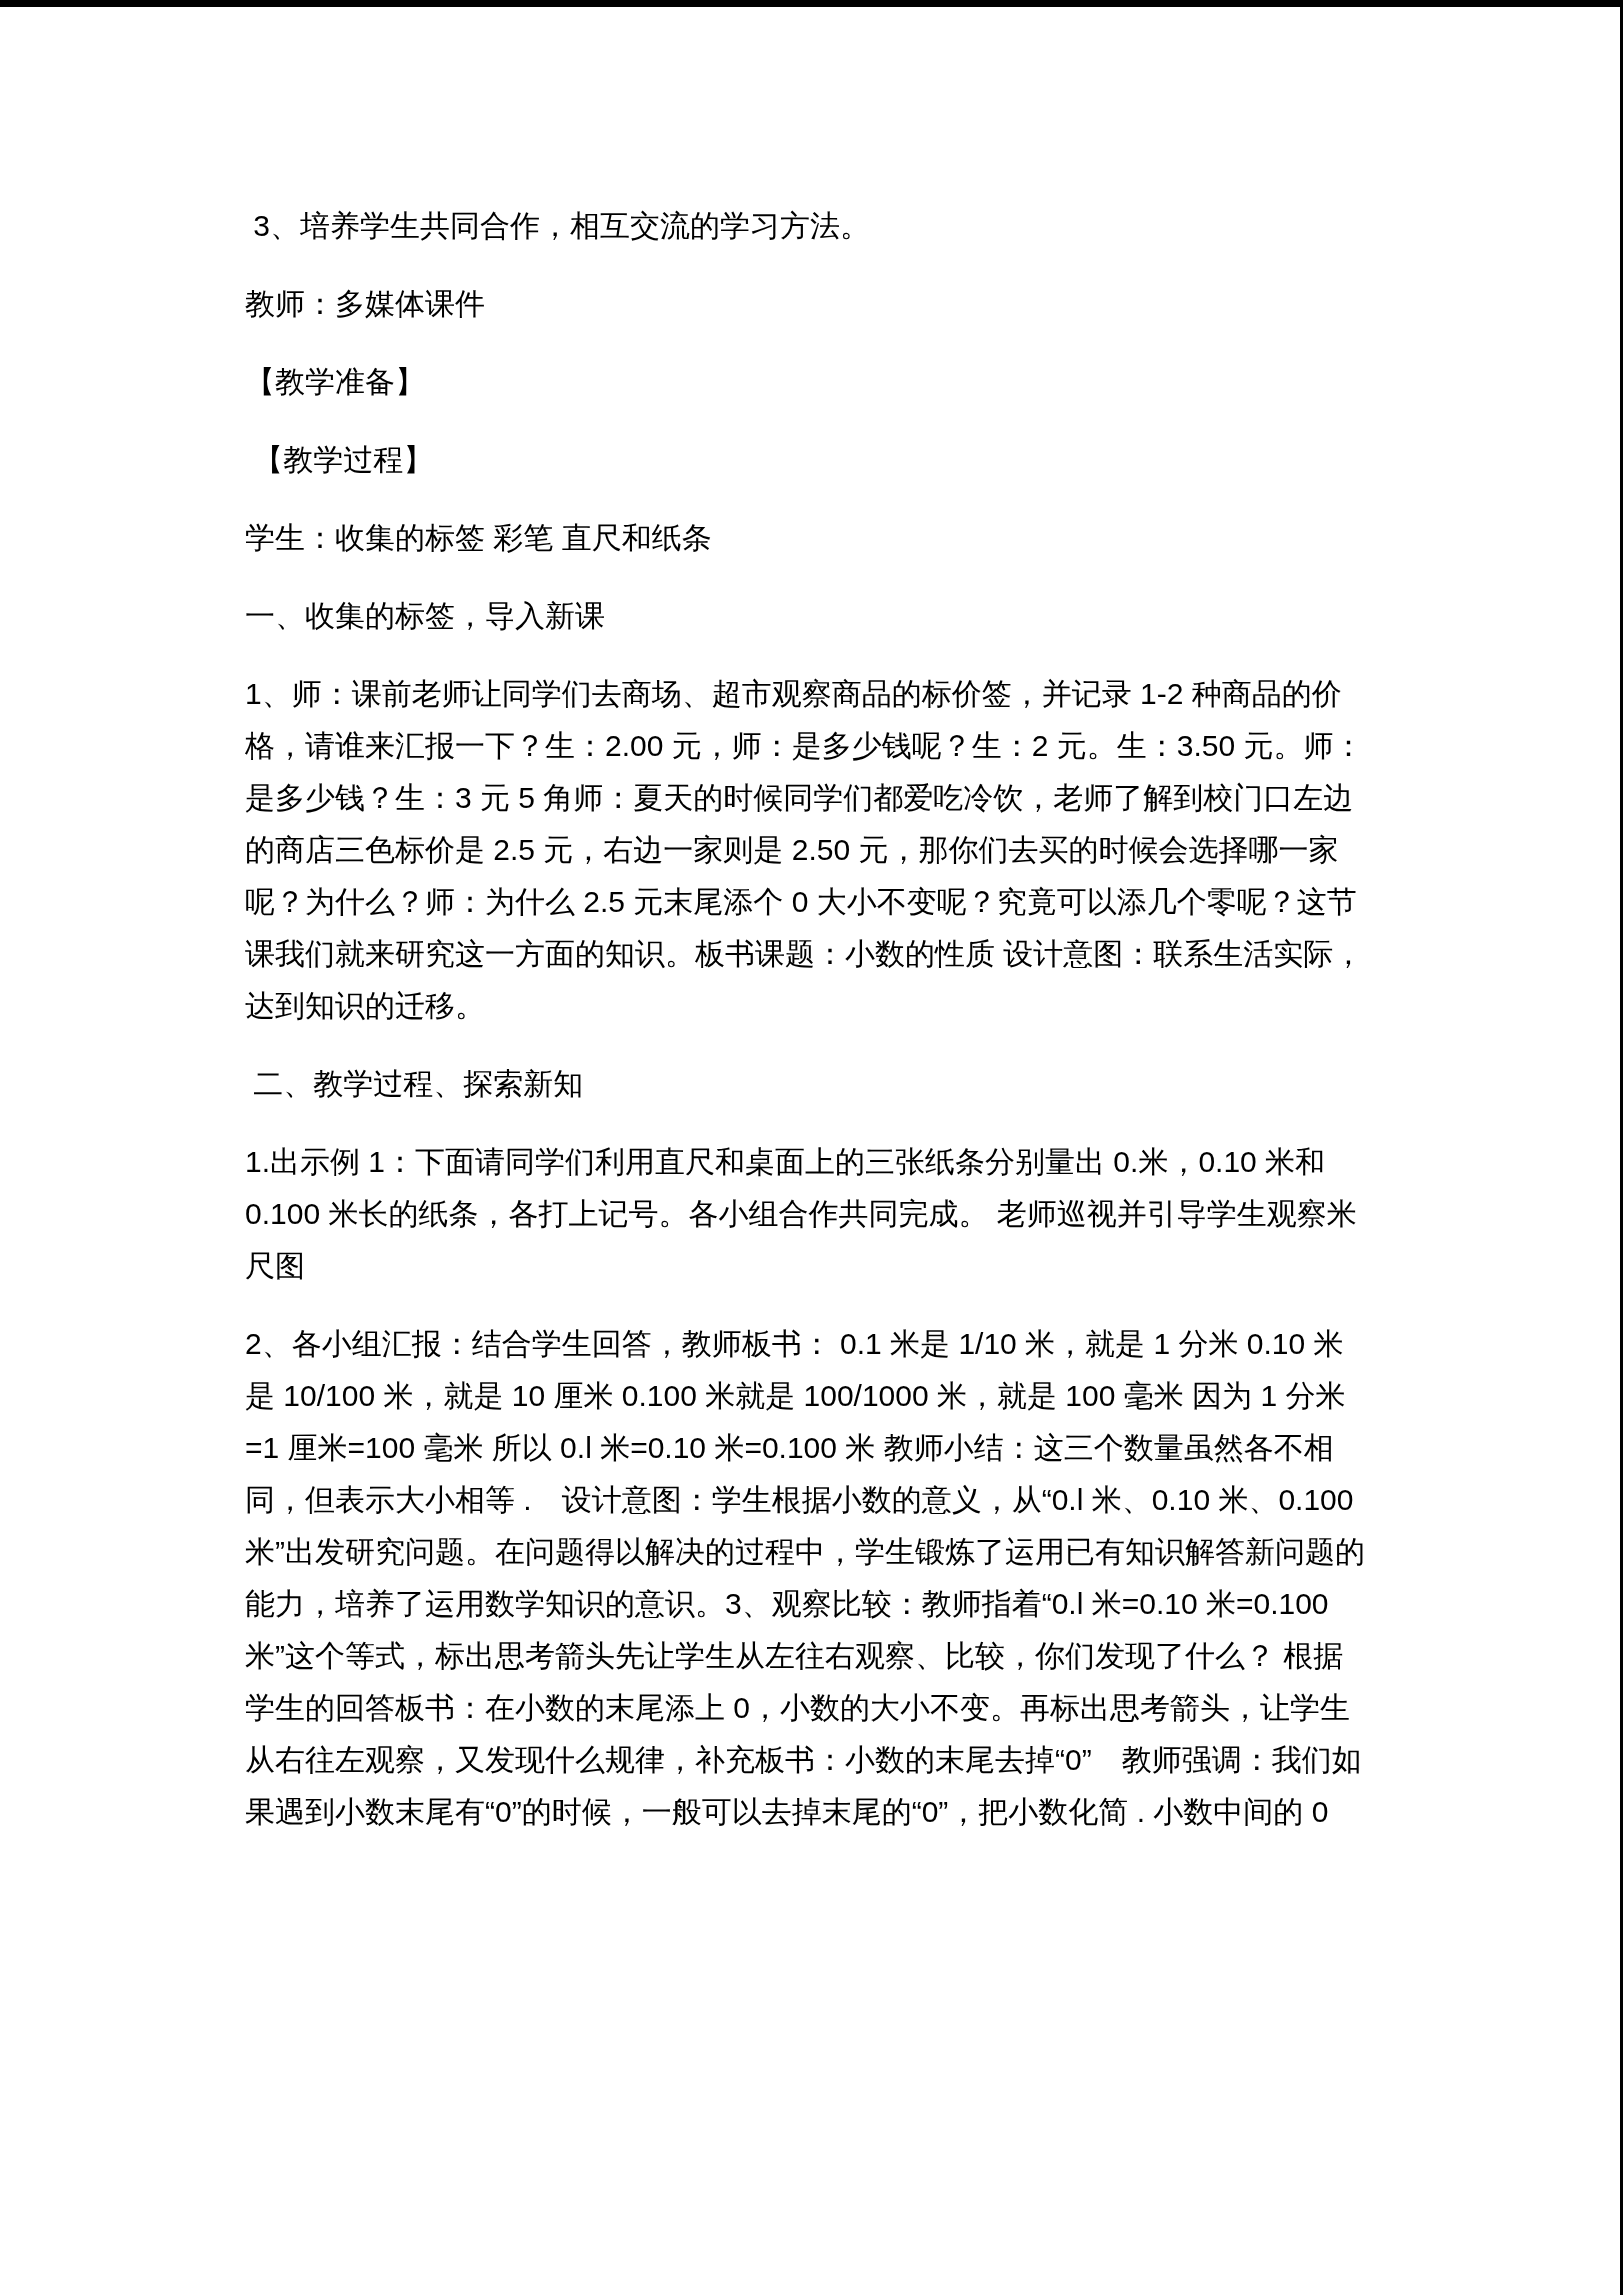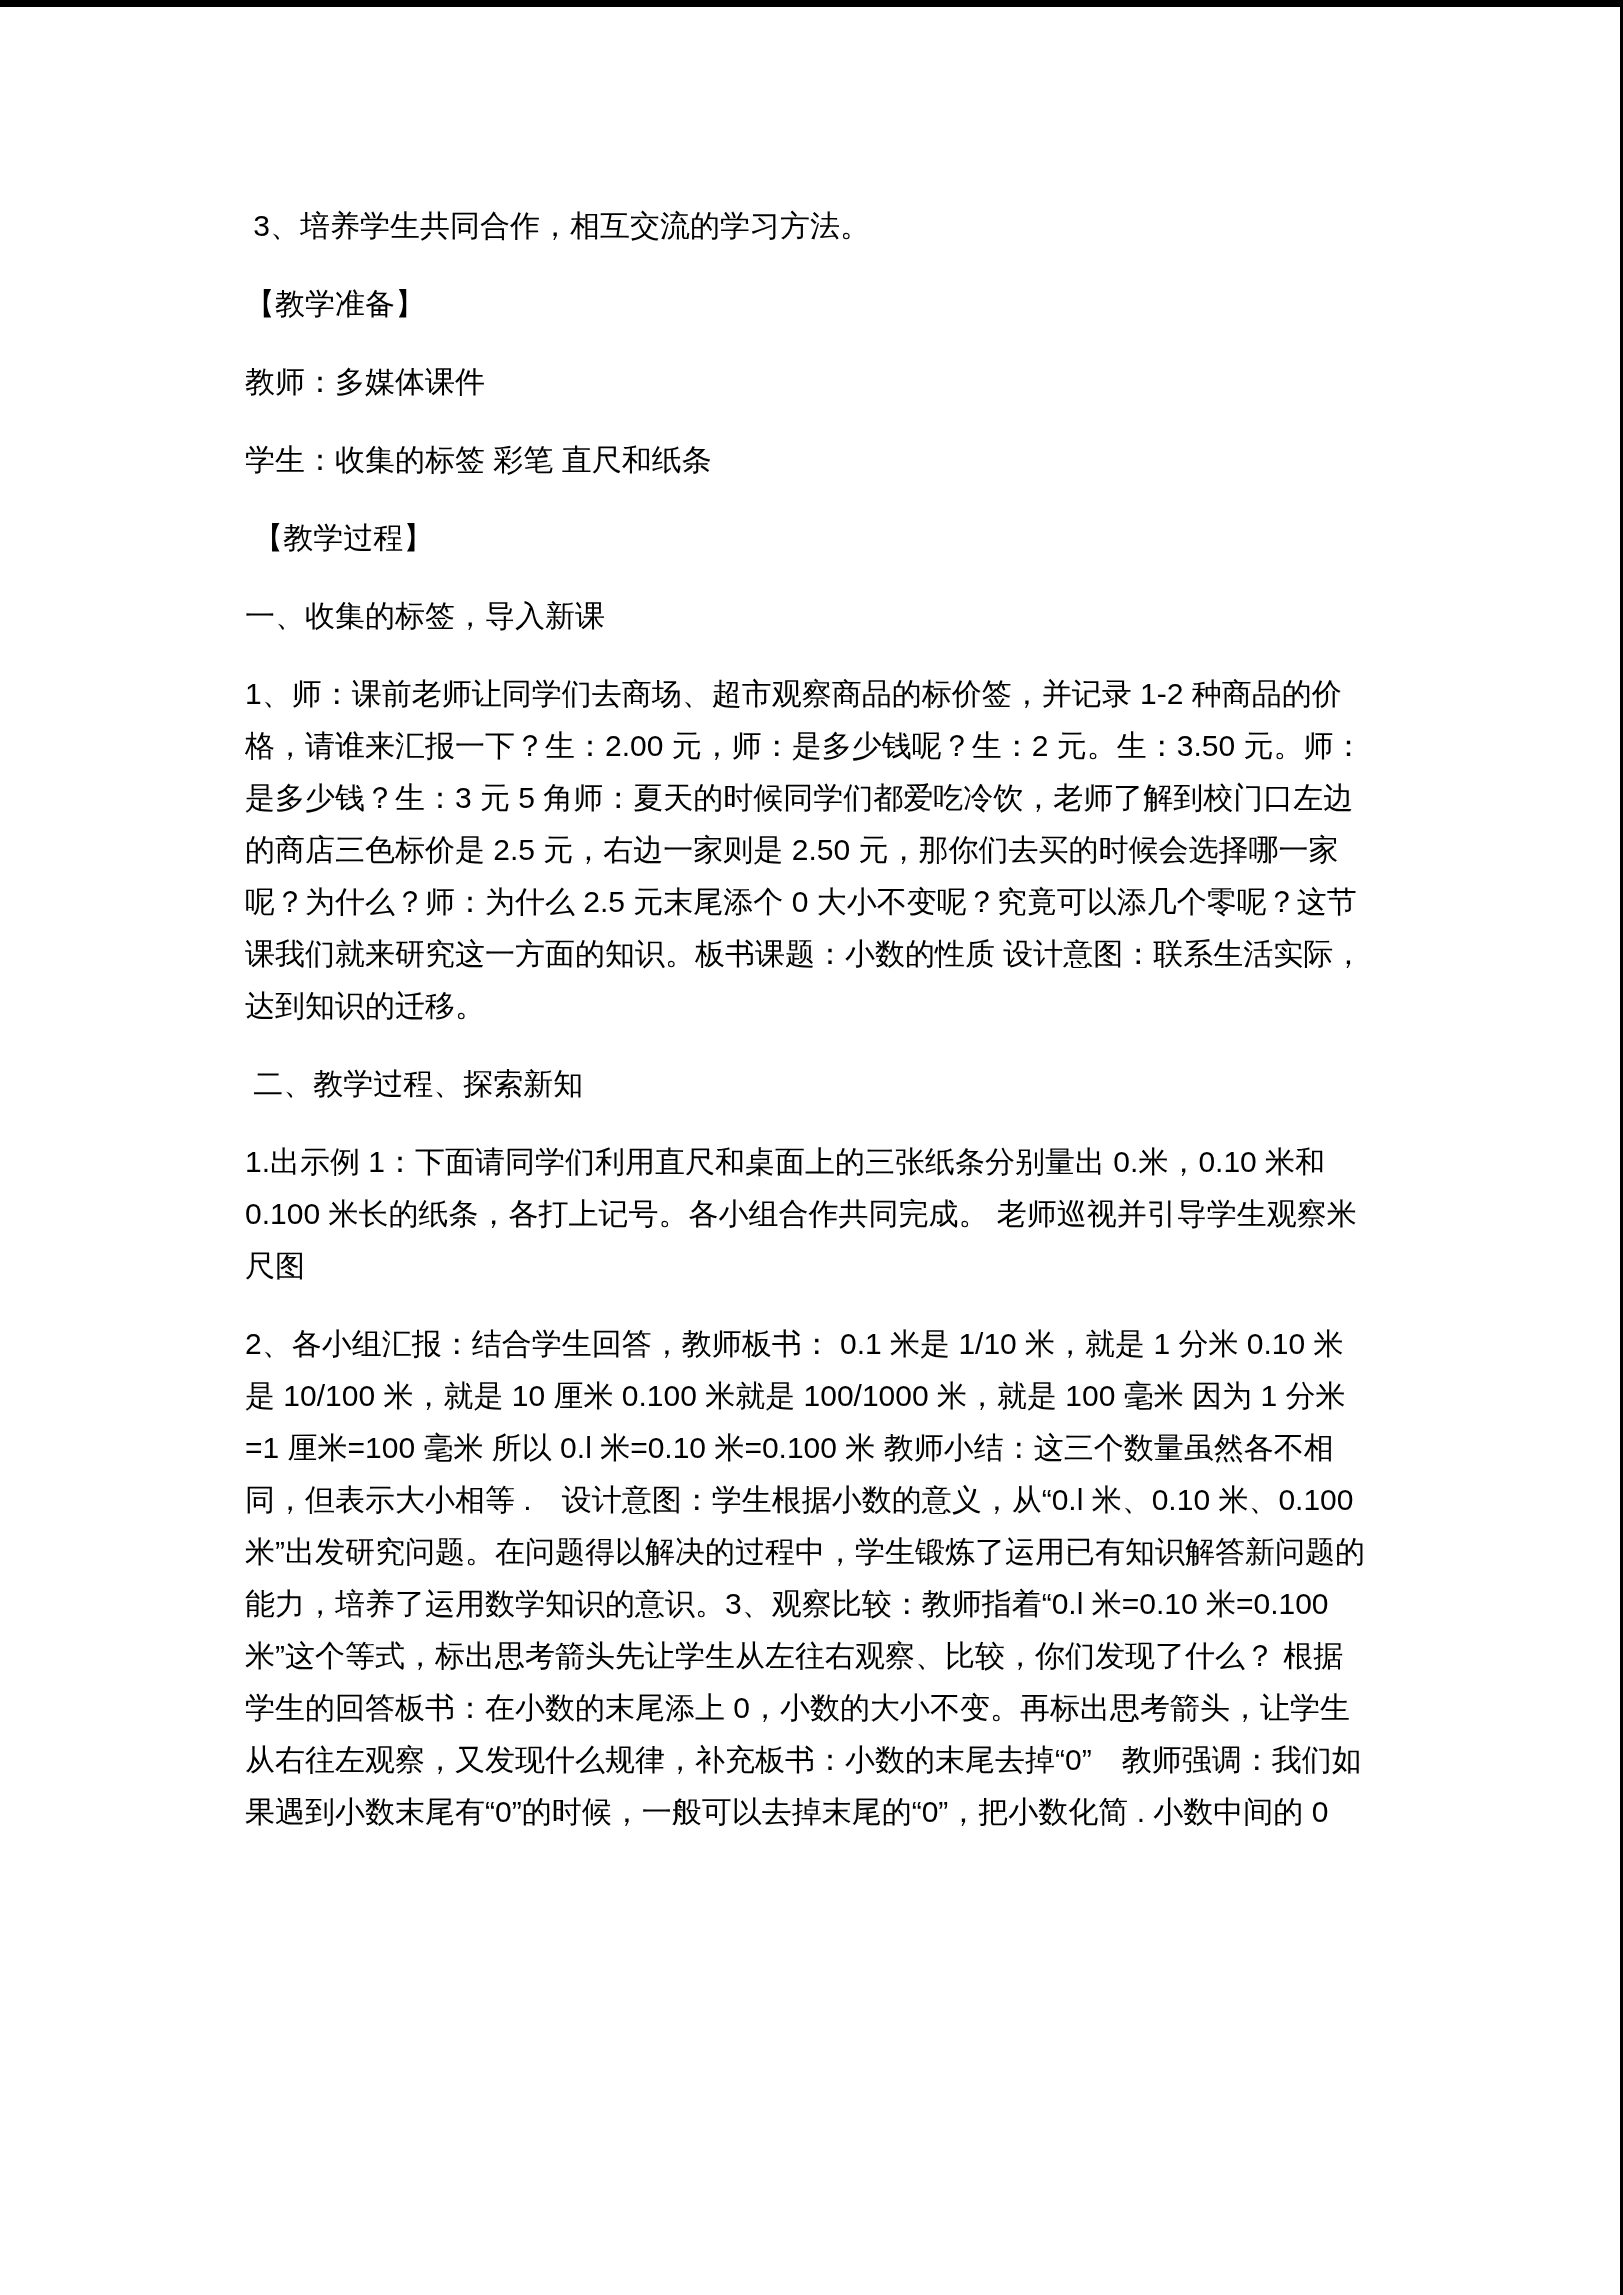--- a/index.html
+++ b/index.html
@@ -54,24 +54,24 @@
 </style>
 </head>
 <body>
 
 <div class="page">
   <div class="top-border"></div>
   <div class="right-border"></div>
 
   <div class="content">
     <p> 3、培养学生共同合作，相互交流的学习方法。</p>
+    <p>教师：多媒体课件</p>
     <p>【教学准备】</p>
-    <p>教师：多媒体课件</p>
+    <p> 【教学过程】</p>
     <p>学生：收集的标签 彩笔 直尺和纸条</p>
-    <p> 【教学过程】</p>
     <p>一、收集的标签，导入新课</p>
     <p>1、师：课前老师让同学们去商场、超市观察商品的标价签，并记录 1-2 种商品的价格，请谁来汇报一下？生：2.00 元，师：是多少钱呢？生：2 元。生：3.50 元。师：是多少钱？生：3 元 5 角师：夏天的时候同学们都爱吃冷饮，老师了解到校门口左边的商店三色标价是 2.5 元，右边一家则是 2.50 元，那你们去买的时候会选择哪一家呢？为什么？师：为什么 2.5 元末尾添个 0 大小不变呢？究竟可以添几个零呢？这节课我们就来研究这一方面的知识。板书课题：小数的性质 设计意图：联系生活实际，达到知识的迁移。</p>
     <p> 二、教学过程、探索新知</p>
     <p>1.出示例 1：下面请同学们利用直尺和桌面上的三张纸条分别量出 0.米，0.10 米和 0.100 米长的纸条，各打上记号。各小组合作共同完成。 老师巡视并引导学生观察米尺图</p>
     <p>2、各小组汇报：结合学生回答，教师板书： 0.1 米是 1/10 米，就是 1 分米 0.10 米是 10/100 米，就是 10 厘米 0.100 米就是 100/1000 米，就是 100 毫米 因为 1 分米=1 厘米=100 毫米 所以 0.l 米=0.10 米=0.100 米 教师小结：这三个数量虽然各不相同，但表示大小相等 .　设计意图：学生根据小数的意义，从“0.l 米、0.10 米、0.100 米”出发研究问题。在问题得以解决的过程中，学生锻炼了运用已有知识解答新问题的能力，培养了运用数学知识的意识。3、观察比较：教师指着“0.l 米=0.10 米=0.100 米”这个等式，标出思考箭头先让学生从左往右观察、比较，你们发现了什么？ 根据学生的回答板书：在小数的末尾添上 0，小数的大小不变。再标出思考箭头，让学生从右往左观察，又发现什么规律，补充板书：小数的末尾去掉“0”　教师强调：我们如果遇到小数末尾有“0”的时候，一般可以去掉末尾的“0”，把小数化简 . 小数中间的 0</p>
   </div>
 </div>
 
 
 </body></html>

